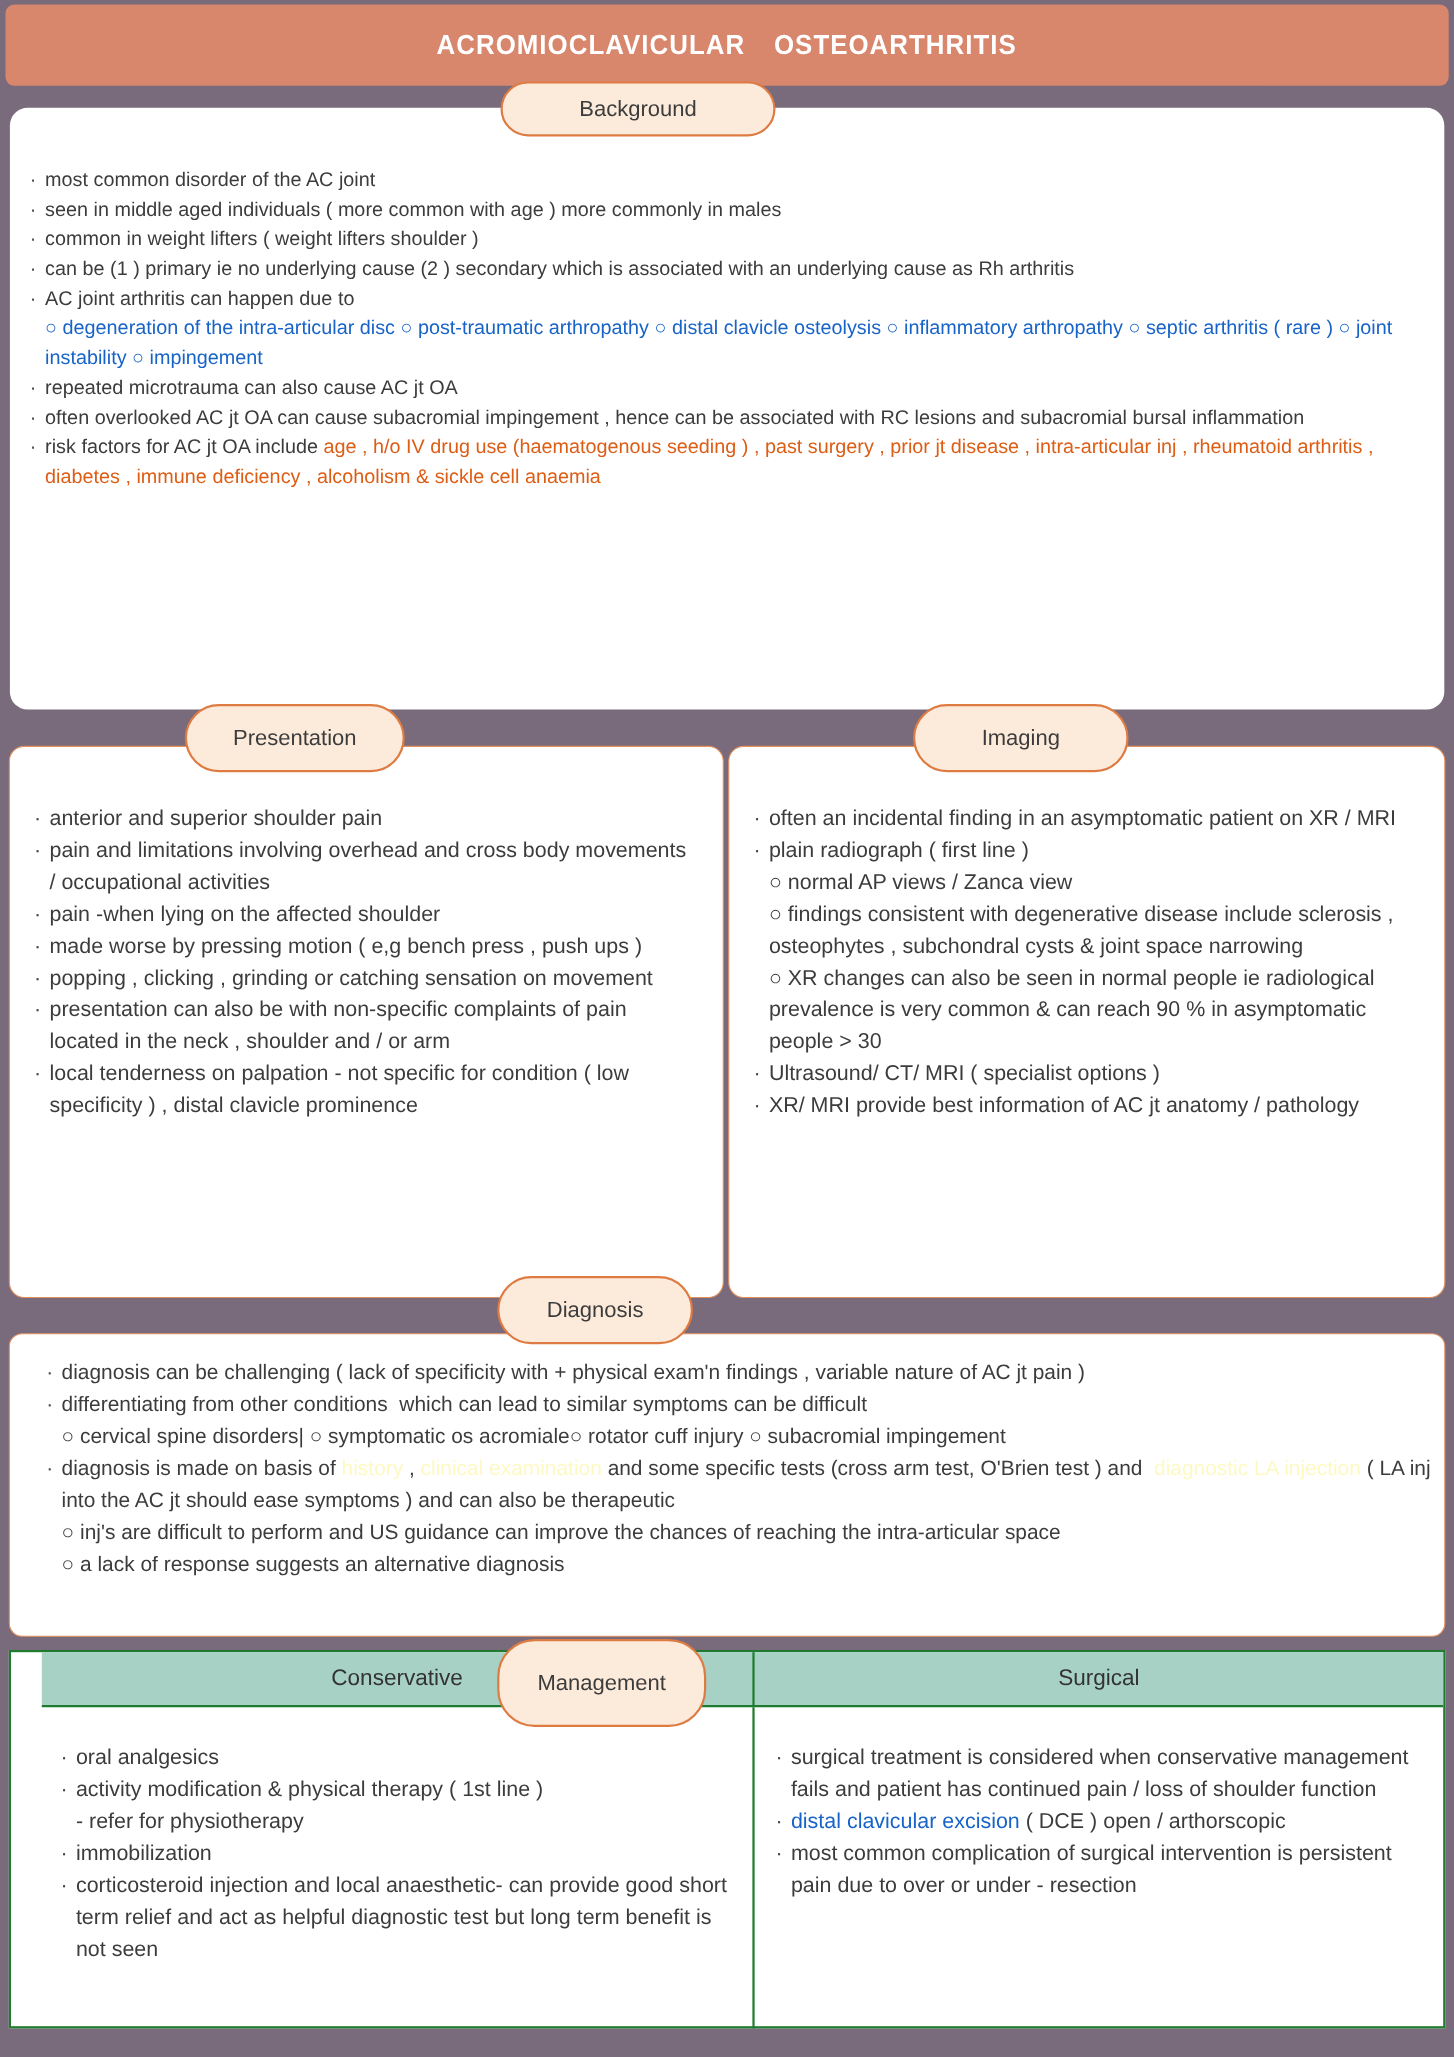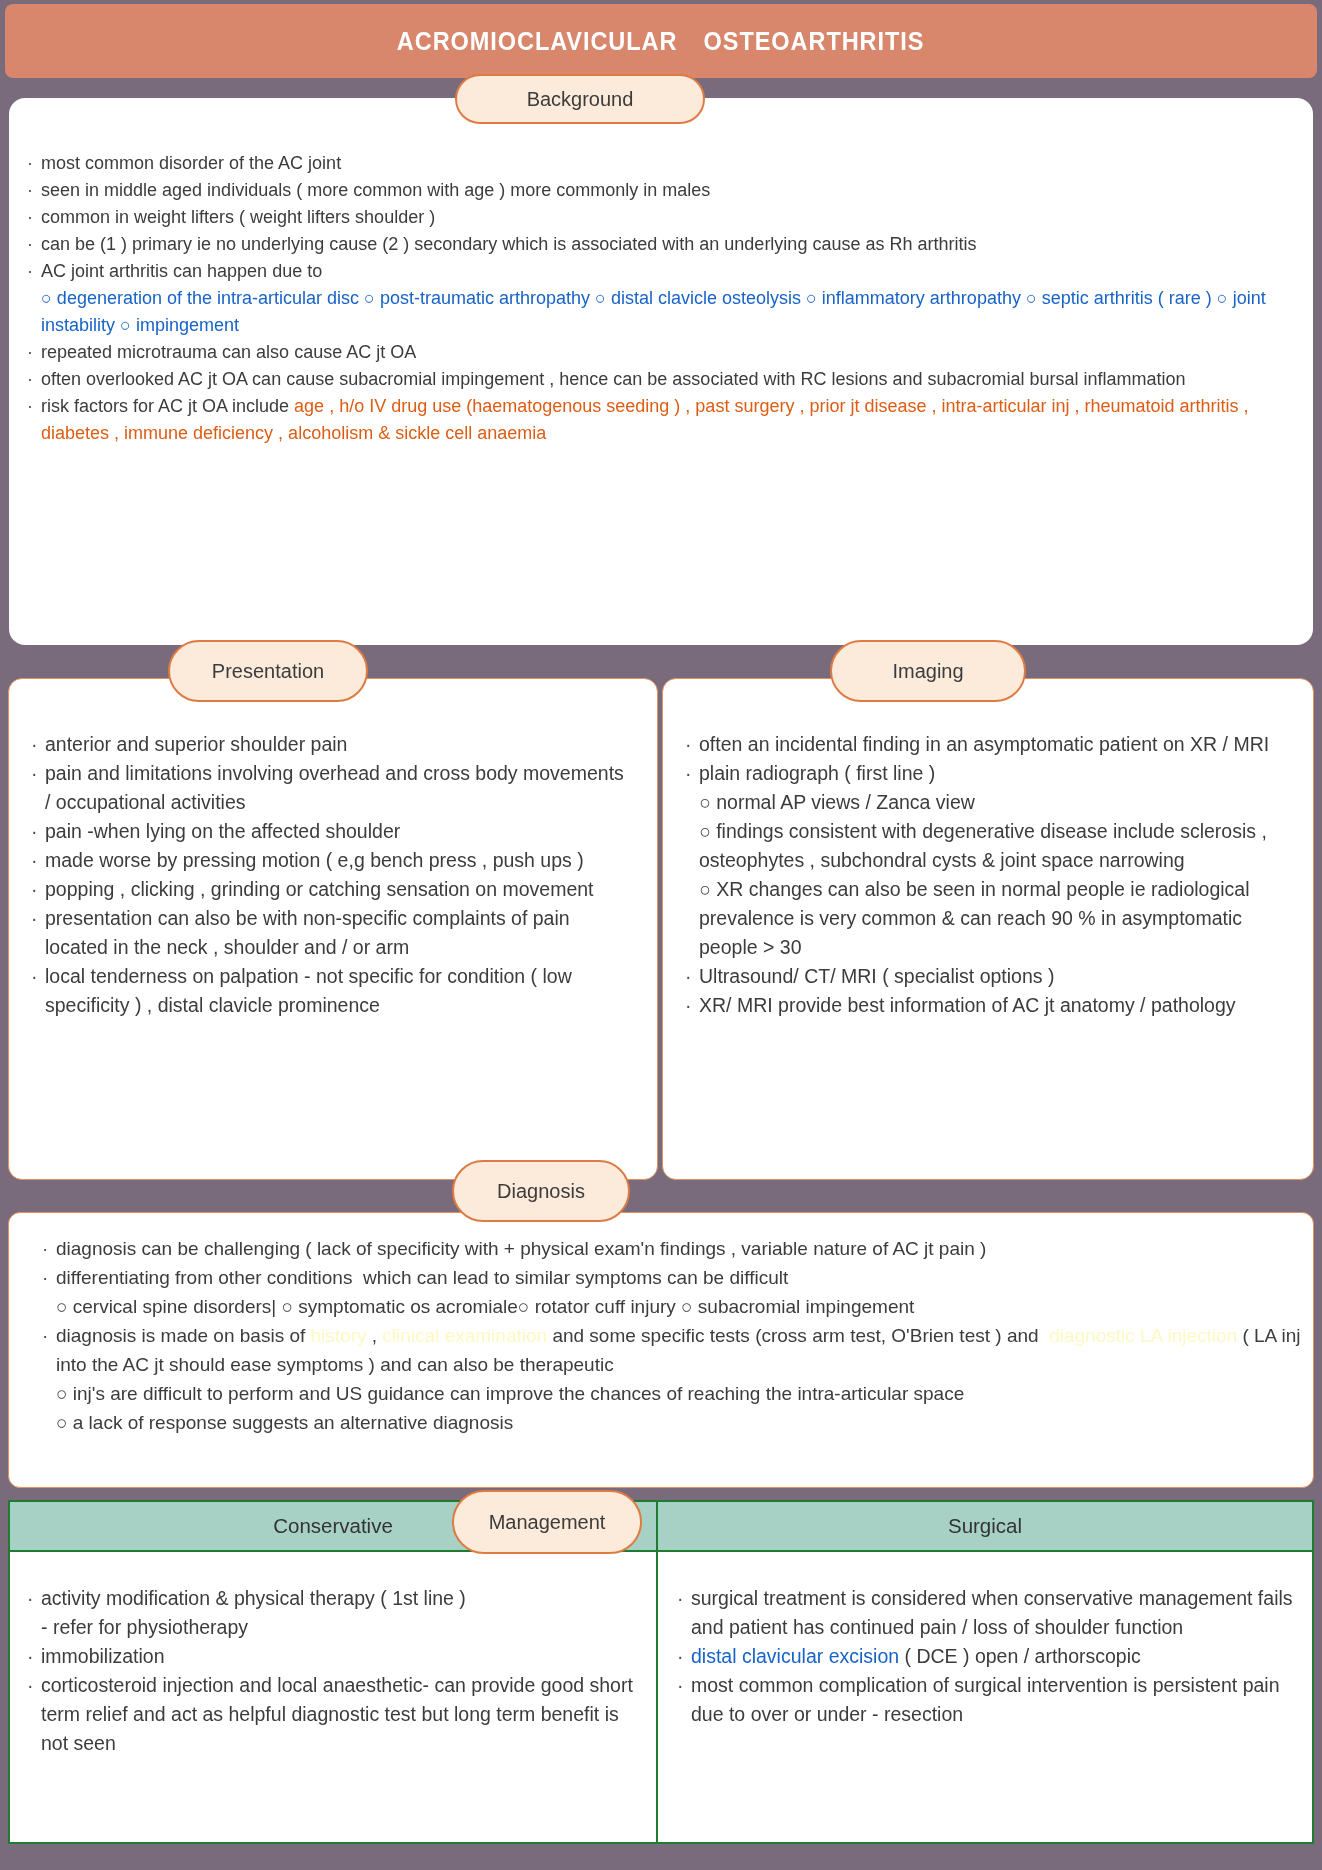--- a/index.html
+++ b/index.html
@@ -25,39 +25,39 @@
 
   .pill {
     position:absolute; background:#fceada; border:2px solid #dd7b42;
     border-radius:34px; display:flex; align-items:center; justify-content:center;
     color:#3c3c3c; z-index:5; box-sizing:border-box; font-size:20px;
   }
   .pill-background   { left:455px; top:74px;   width:250px; height:50px; }
   .pill-presentation { left:168px; top:640px;  width:200px; height:62px; }
   .pill-imaging      { left:830px; top:640px;  width:196px; height:62px; }
   .pill-diagnosis    { left:452px; top:1160px; width:178px; height:62px; }
-  .pill-management   { left:452px; top:1490px; width:190px; height:64px;text-align:right; }
+  .pill-management   { left:452px; top:1490px; width:190px; height:80px;text-align:right; }
 
   ul.content { list-style:none; margin:0; padding:0; position:absolute; z-index:2; }
   ul.content li { position:relative; padding-left:17px; white-space:pre-wrap; }
   ul.content li::before { content:"·"; position:absolute; left:3px; top:0; color:#4a4a4a; }
   .subline { white-space:pre-wrap; }
 
   .bg-list   { left:24px;  top:150px;  width:1272px; font-size:18px;   line-height:27px; }
   .pres-list { left:28px;  top:730px;  width:606px;  font-size:19.5px; line-height:29px; }
   .img-list  { left:682px; top:730px;  width:614px;  font-size:19.5px; line-height:29px; }
   .diag-list { left:39px;  top:1234px; width:1280px; font-size:19px;   line-height:29px; }
 
   .c-blue   { color:#1763c8; }
   .c-orange { color:#dd5d15; }
   .c-red    { color:#fef9c3; }
 
   .mgmt {
     position:absolute; left:8px; top:1500px; width:1306px; height:344px;
-    background:#ffffff; border:2px solid #1e7b2f; box-sizing:border-box; z-index:1;
+    background:#ffffff; border:2px solid #1e7b2f; box-sizing:border-box; z-index:1;padding-left:28px;
   }
   .mgmt-head { display:flex; height:48px; background:#a8d1c6; border-bottom:2px solid #1e7b2f; }
   .mgmt-head .cell { display:flex; align-items:center; justify-content:center; font-size:20.5px; color:#333; }
   .cell-left  { width:648px; border-right:2px solid #1e7b2f; box-sizing:border-box; }
   .cell-right { flex:1; }
   .mgmt-body { display:flex; height:calc(100% - 48px); }
   .col-left  { width:648px; border-right:2px solid #1e7b2f; box-sizing:border-box; padding:32px 14px 0 14px; }
   .col-right { flex:1; padding:32px 12px 0 16px; }
   .mgmt ul.content { position:relative; font-size:19.5px; line-height:29px; }
 </style>
@@ -119,20 +119,21 @@
   </ul>
 
 <div class="mgmt">
   <div class="mgmt-head">
     <div class="cell cell-left">Conservative</div>
     <div class="cell cell-right">Surgical</div>
   </div>
   <div class="mgmt-body">
     <div class="col-left">
       <ul class="content">
+          <li><span>oral analgesics</span></li>
           <li><span>activity modification &amp; physical therapy ( 1st line )</span><div class="subline"><span>- refer for physiotherapy</span></div></li>
           <li><span>immobilization</span></li>
           <li><span>corticosteroid injection and local anaesthetic- can provide good short term relief and act as helpful diagnostic test but long term benefit is not seen</span></li>
         </ul>
     </div>
     <div class="col-right">
       <ul class="content">
           <li><span>surgical treatment is considered when conservative management fails and patient has continued pain / loss of shoulder function</span></li>
           <li><span class="c-blue">distal clavicular excision</span><span> ( DCE ) open / arthorscopic</span></li>
           <li><span>most common complication of surgical intervention is persistent pain due to over or under - resection</span></li>

